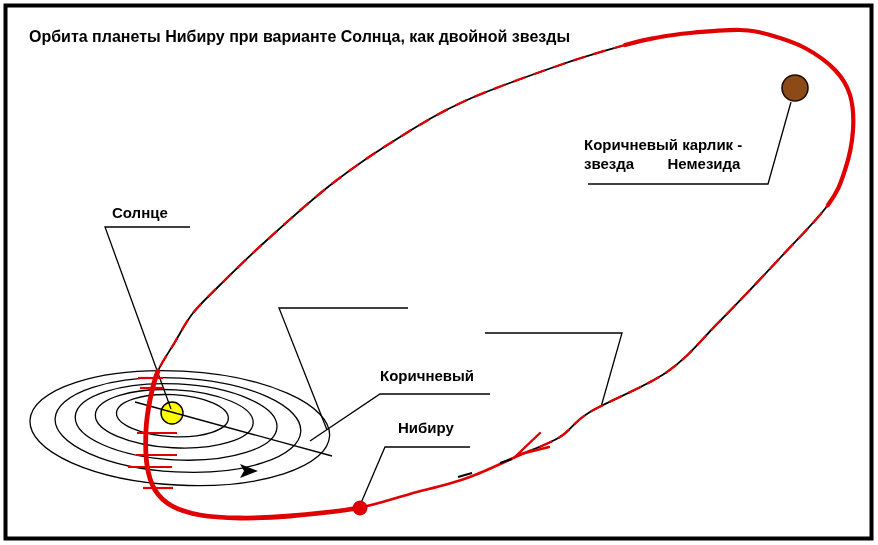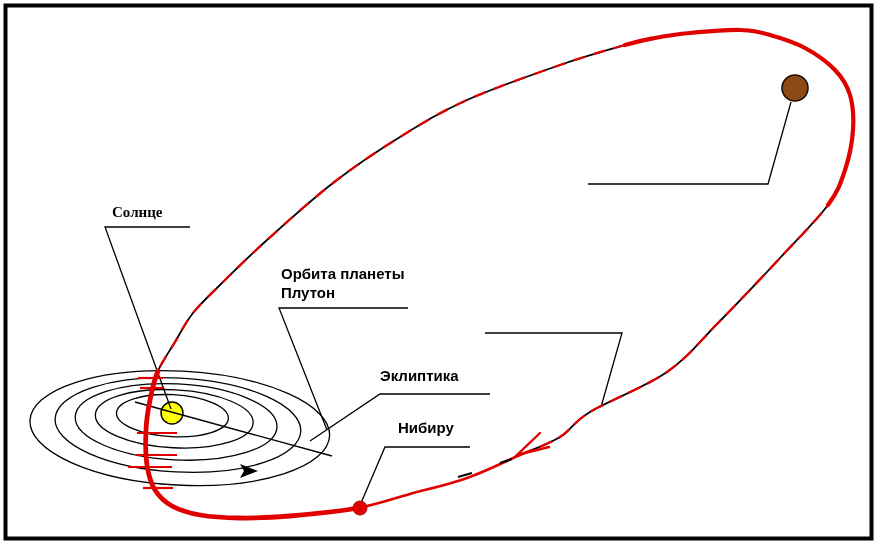--- a/index.html
+++ b/index.html
@@ -93,24 +93,25 @@
     <line class="tick" x1="128" y1="467" x2="172" y2="467"></line>
     <line class="tick" x1="143" y1="488" x2="173" y2="488"></line>
 
     <path class="red-arrow" d="M 540,433 L 517,455 L 549,447"></path>
 
     <circle class="nibiru-dot" cx="360" cy="508" r="7"></circle>
 
     <circle class="dwarf" cx="795" cy="88" r="13"></circle>
   </svg>
 
+  <div class="title" style="left:29px;top:28px;">Орбита планеты Нибиру при варианте Солнца, как двойной звезды</div>
 
-  <div class="label" style="left:112px;top:203px;font-family:Liberation Serif, serif;">Солнце</div>
+  <div class="label" style="left:112px;top:203px;">Солнце</div>
 
-  <div class="label" style="left:281px;top:264px;">Орбита планеты
-Плутон</div>
 
-  <div class="label" style="left:380px;top:366px;">Эклиптика</div>
+  <div class="label" style="left:380px;top:366px;">Коричневый</div>
 
   <div class="label" style="left:390px;top:418px;margin-left:8px;">Нибиру</div>
 
 
+  <div class="label" style="left:584px;top:135px;">Коричневый карлик -
+звезда&nbsp;&nbsp;&nbsp;&nbsp;&nbsp;&nbsp;&nbsp;&nbsp;Немезида</div>
 </div>
 
 </body></html>

